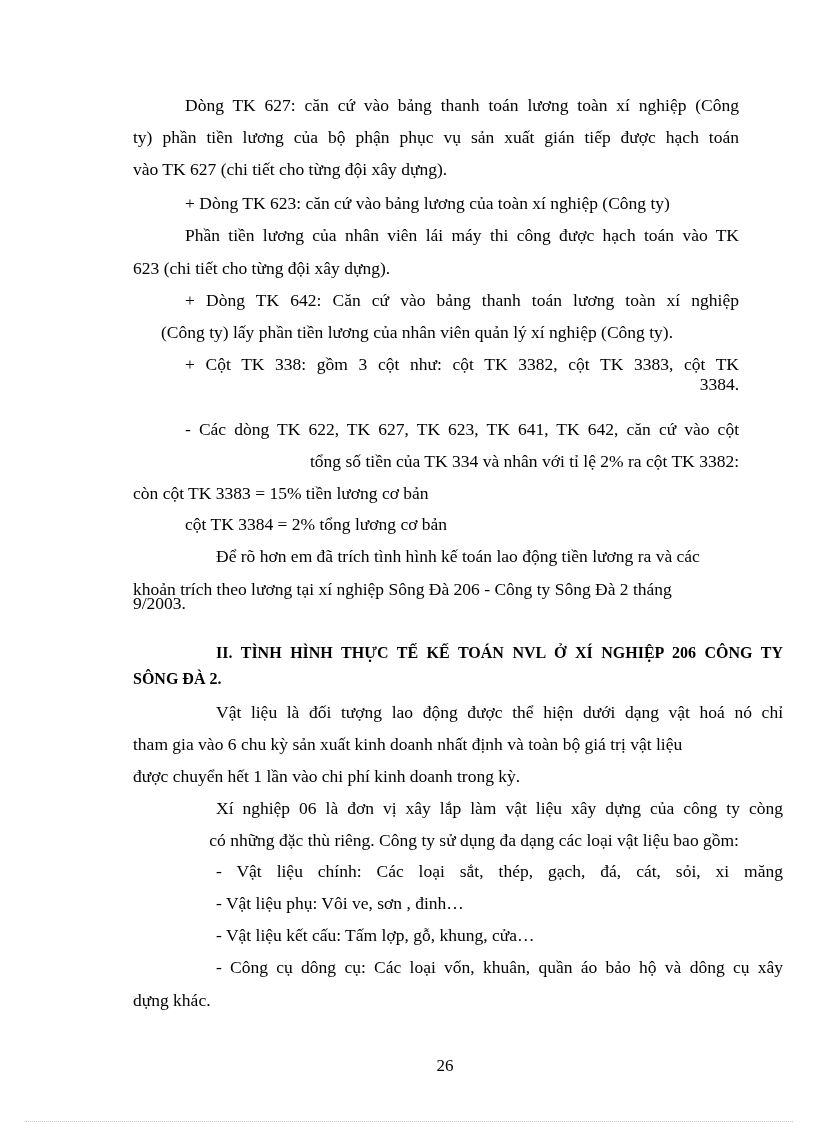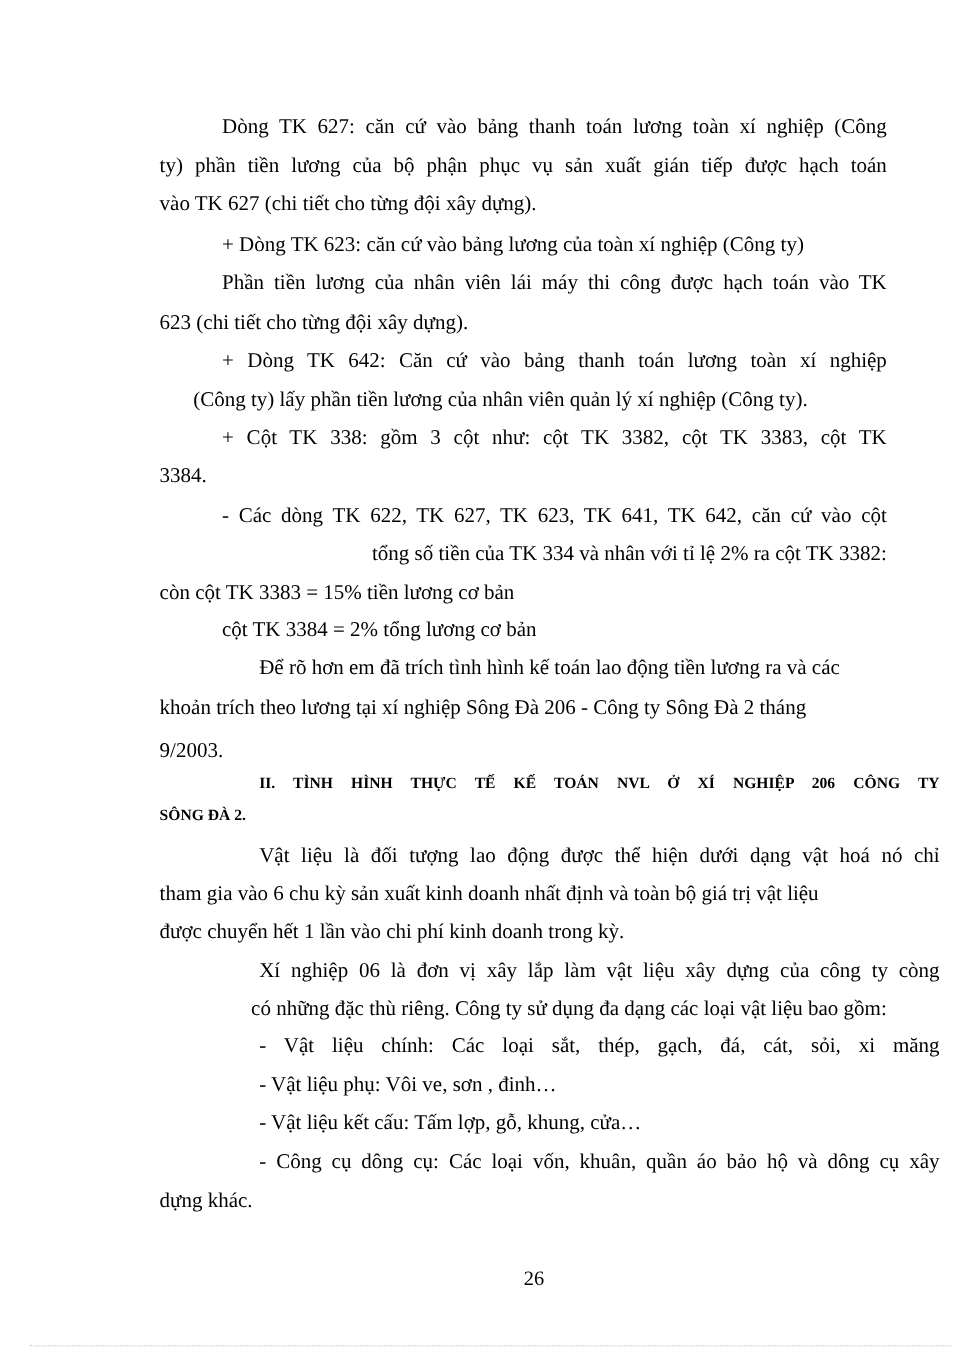--- a/index.html
+++ b/index.html
@@ -9,46 +9,46 @@
     font-family: "Liberation Serif", "DejaVu Serif", serif;
     color: #000; font-size: 17.5px;
   }
   .line {
     position: absolute; left: 133px; width: 606px; height: 24px; line-height: 24px;
     white-space: nowrap;
   }
   .ind { left: 185px; width: 554px; }
   .ind2 { left: 172px; width: 567px; margin-left: 44px; }
   .just { text-align: justify; text-align-last: justify; }
-  .head { font-weight: bold; font-size: 13px; }
+  .head { font-weight: bold; font-size: 16px; }
   .pagenum { position: absolute; left: 0; width: 890px; text-align: center; top: 1056px; font-size: 17px; font-family: "Liberation Serif", serif; }
   .dots { position: absolute; left: 25px; width: 768px; top: 1121px; border-top: 1px dotted #c8c8c8; height: 0; }
 </style>
 </head>
 <body>
 
 <div class="page">
   <div id="lines">
       <div class="line ind just" style="top: 93px;">Dòng TK 627:  căn cứ vào bảng thanh toán lương toàn xí nghiệp  (Công</div>
       <div class="line just" style="top: 125px;">ty) phần tiền lương  của bộ phận phục vụ sản xuất gián tiếp  được hạch toán</div>
       <div class="line" style="top: 157px;">vào TK 627 (chi tiết cho từng đội xây dựng).</div>
       <div class="line ind" style="top: 191px;">+ Dòng TK 623:  căn cứ vào bảng lương  của toàn xí nghiệp  (Công ty)</div>
       <div class="line ind just" style="top: 223px;">Phần tiền lương của nhân viên lái máy thi công được hạch toán vào TK</div>
       <div class="line" style="top: 256px;">623 (chi tiết cho từng đội xây dựng).</div>
       <div class="line ind just" style="top: 288px;">+ Dòng TK 642:  Căn cứ vào bảng thanh  toán lương  toàn xí nghiệp</div>
       <div class="line" style="top: 320px; margin-left: 28px;">(Công ty) lấy phần tiền lương  của nhân viên  quản lý xí nghiệp  (Công ty).</div>
       <div class="line ind just" style="top: 352px;">+ Cột TK 338:  gồm 3  cột như:  cột TK 3382,  cột TK 3383,  cột TK</div>
-      <div class="line" style="top: 384px;">3384.</div>
+      <div class="line" style="top: 372px; text-align: right;">3384.</div>
       <div class="line ind just" style="top: 417px;">- Các dòng TK 622, TK 627, TK 623, TK 641, TK 642, căn cứ vào cột</div>
       <div class="line" style="top: 449px; text-align: right;">tổng số tiền  của TK 334 và nhân với tỉ lệ 2% ra cột TK 3382:</div>
       <div class="line" style="top: 481px;">còn cột TK 3383 = 15% tiền lương cơ bản</div>
       <div class="line ind" style="top: 512px;">cột TK 3384 = 2% tổng lương cơ bản</div>
       <div class="line ind2" style="top: 544px;">Để rõ hơn em đã trích tình hình kế toán lao  động tiền lương  ra và các</div>
       <div class="line" style="top: 577px;">khoản trích theo lương  tại xí nghiệp  Sông Đà 206  - Công ty Sông Đà 2 tháng</div>
-      <div class="line" style="top: 613px;">9/2003.</div>
+      <div class="line" style="top: 591px;">9/2003.</div>
       <div class="line ind2 just head" style="top: 641px;">II. TÌNH HÌNH THỰC TẾ KẾ TOÁN NVL Ở XÍ NGHIỆP 206 CÔNG TY</div>
       <div class="line head" style="top: 667px;">SÔNG ĐÀ 2.</div>
       <div class="line ind2 just" style="top: 700px;">Vật liệu là đối tượng lao động được thể hiện  dưới dạng vật hoá nó chỉ</div>
       <div class="line" style="top: 732px;">tham gia vào 6 chu kỳ sản xuất kinh doanh nhất định và toàn bộ giá trị vật liệu</div>
       <div class="line" style="top: 764px;">được chuyển hết 1 lần vào chi phí kinh doanh trong kỳ.</div>
       <div class="line ind2 just" style="top: 796px;">Xí nghiệp  06 là  đơn vị xây lắp làm vật liệu  xây dựng của công ty còng</div>
       <div class="line" style="top: 828px; text-align: right;">có những đặc thù riêng.  Công ty sử dụng đa dạng các loại vật liệu  bao gồm:</div>
       <div class="line ind2 just" style="top: 859px;">- Vật liệu  chính:  Các loại sắt, thép, gạch, đá, cát, sỏi, xi măng</div>
       <div class="line ind2" style="top: 891px;">- Vật liệu phụ: Vôi ve, sơn , đinh…</div>
       <div class="line ind2" style="top: 923px;">- Vật liệu kết cấu: Tấm lợp, gỗ, khung, cửa…</div>

